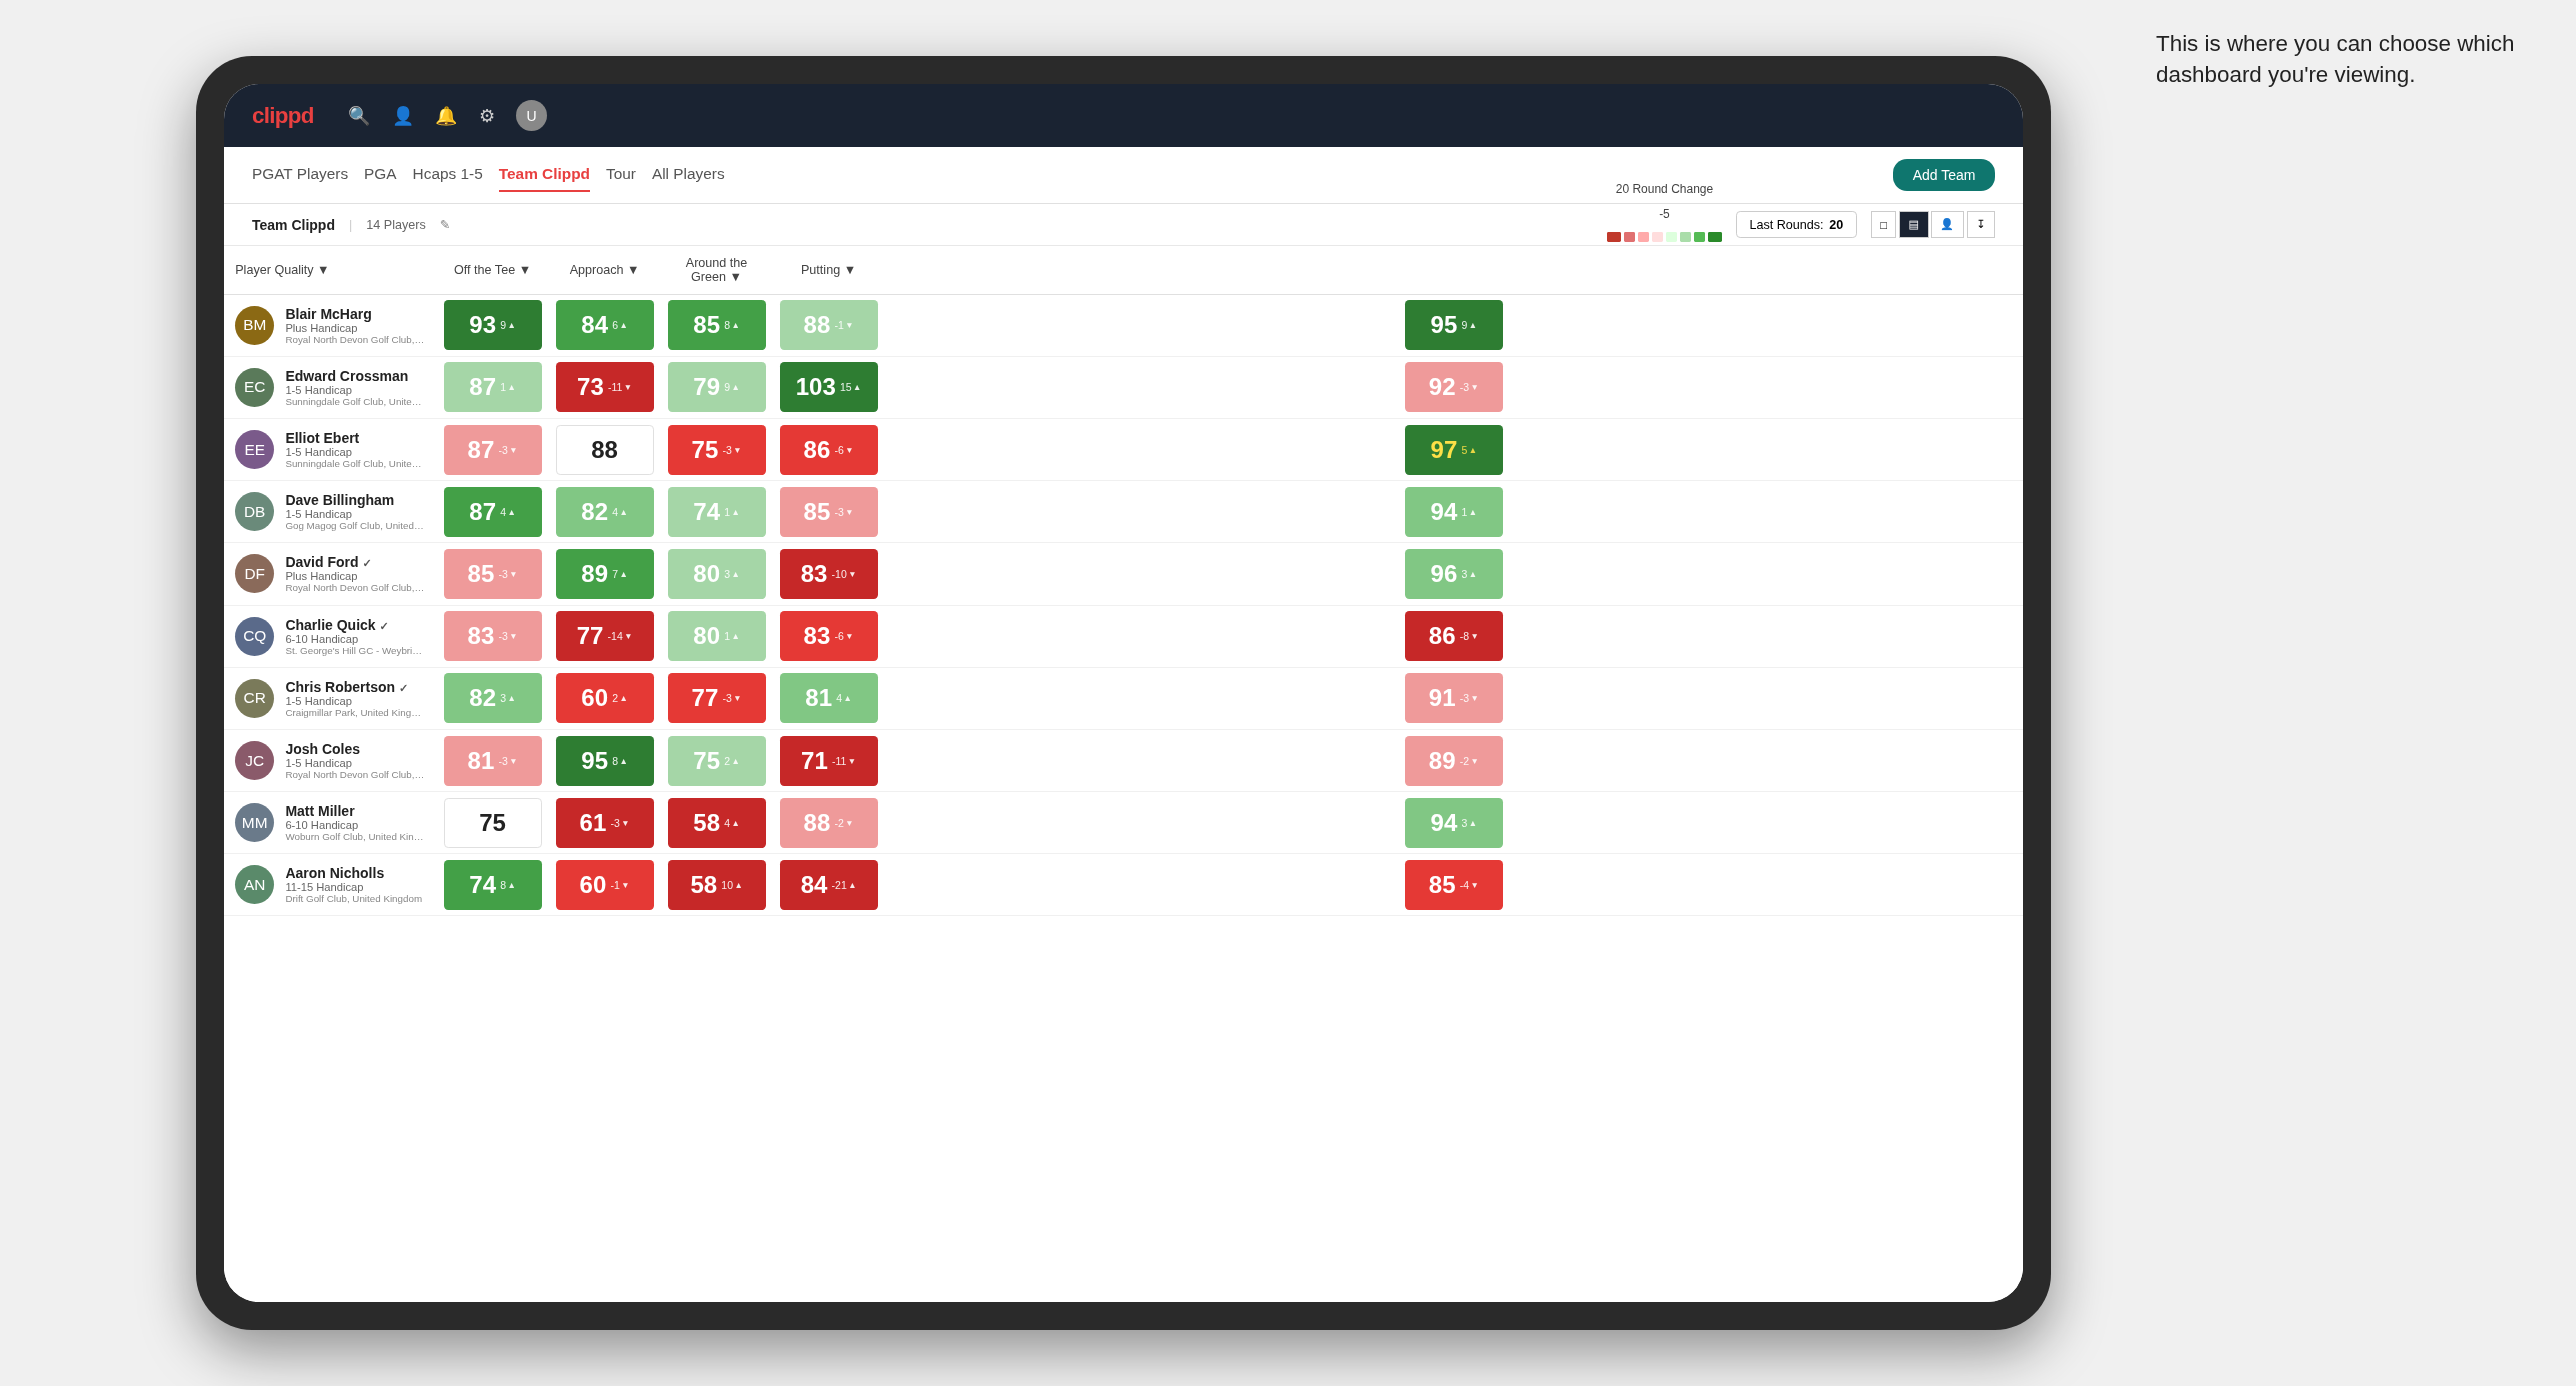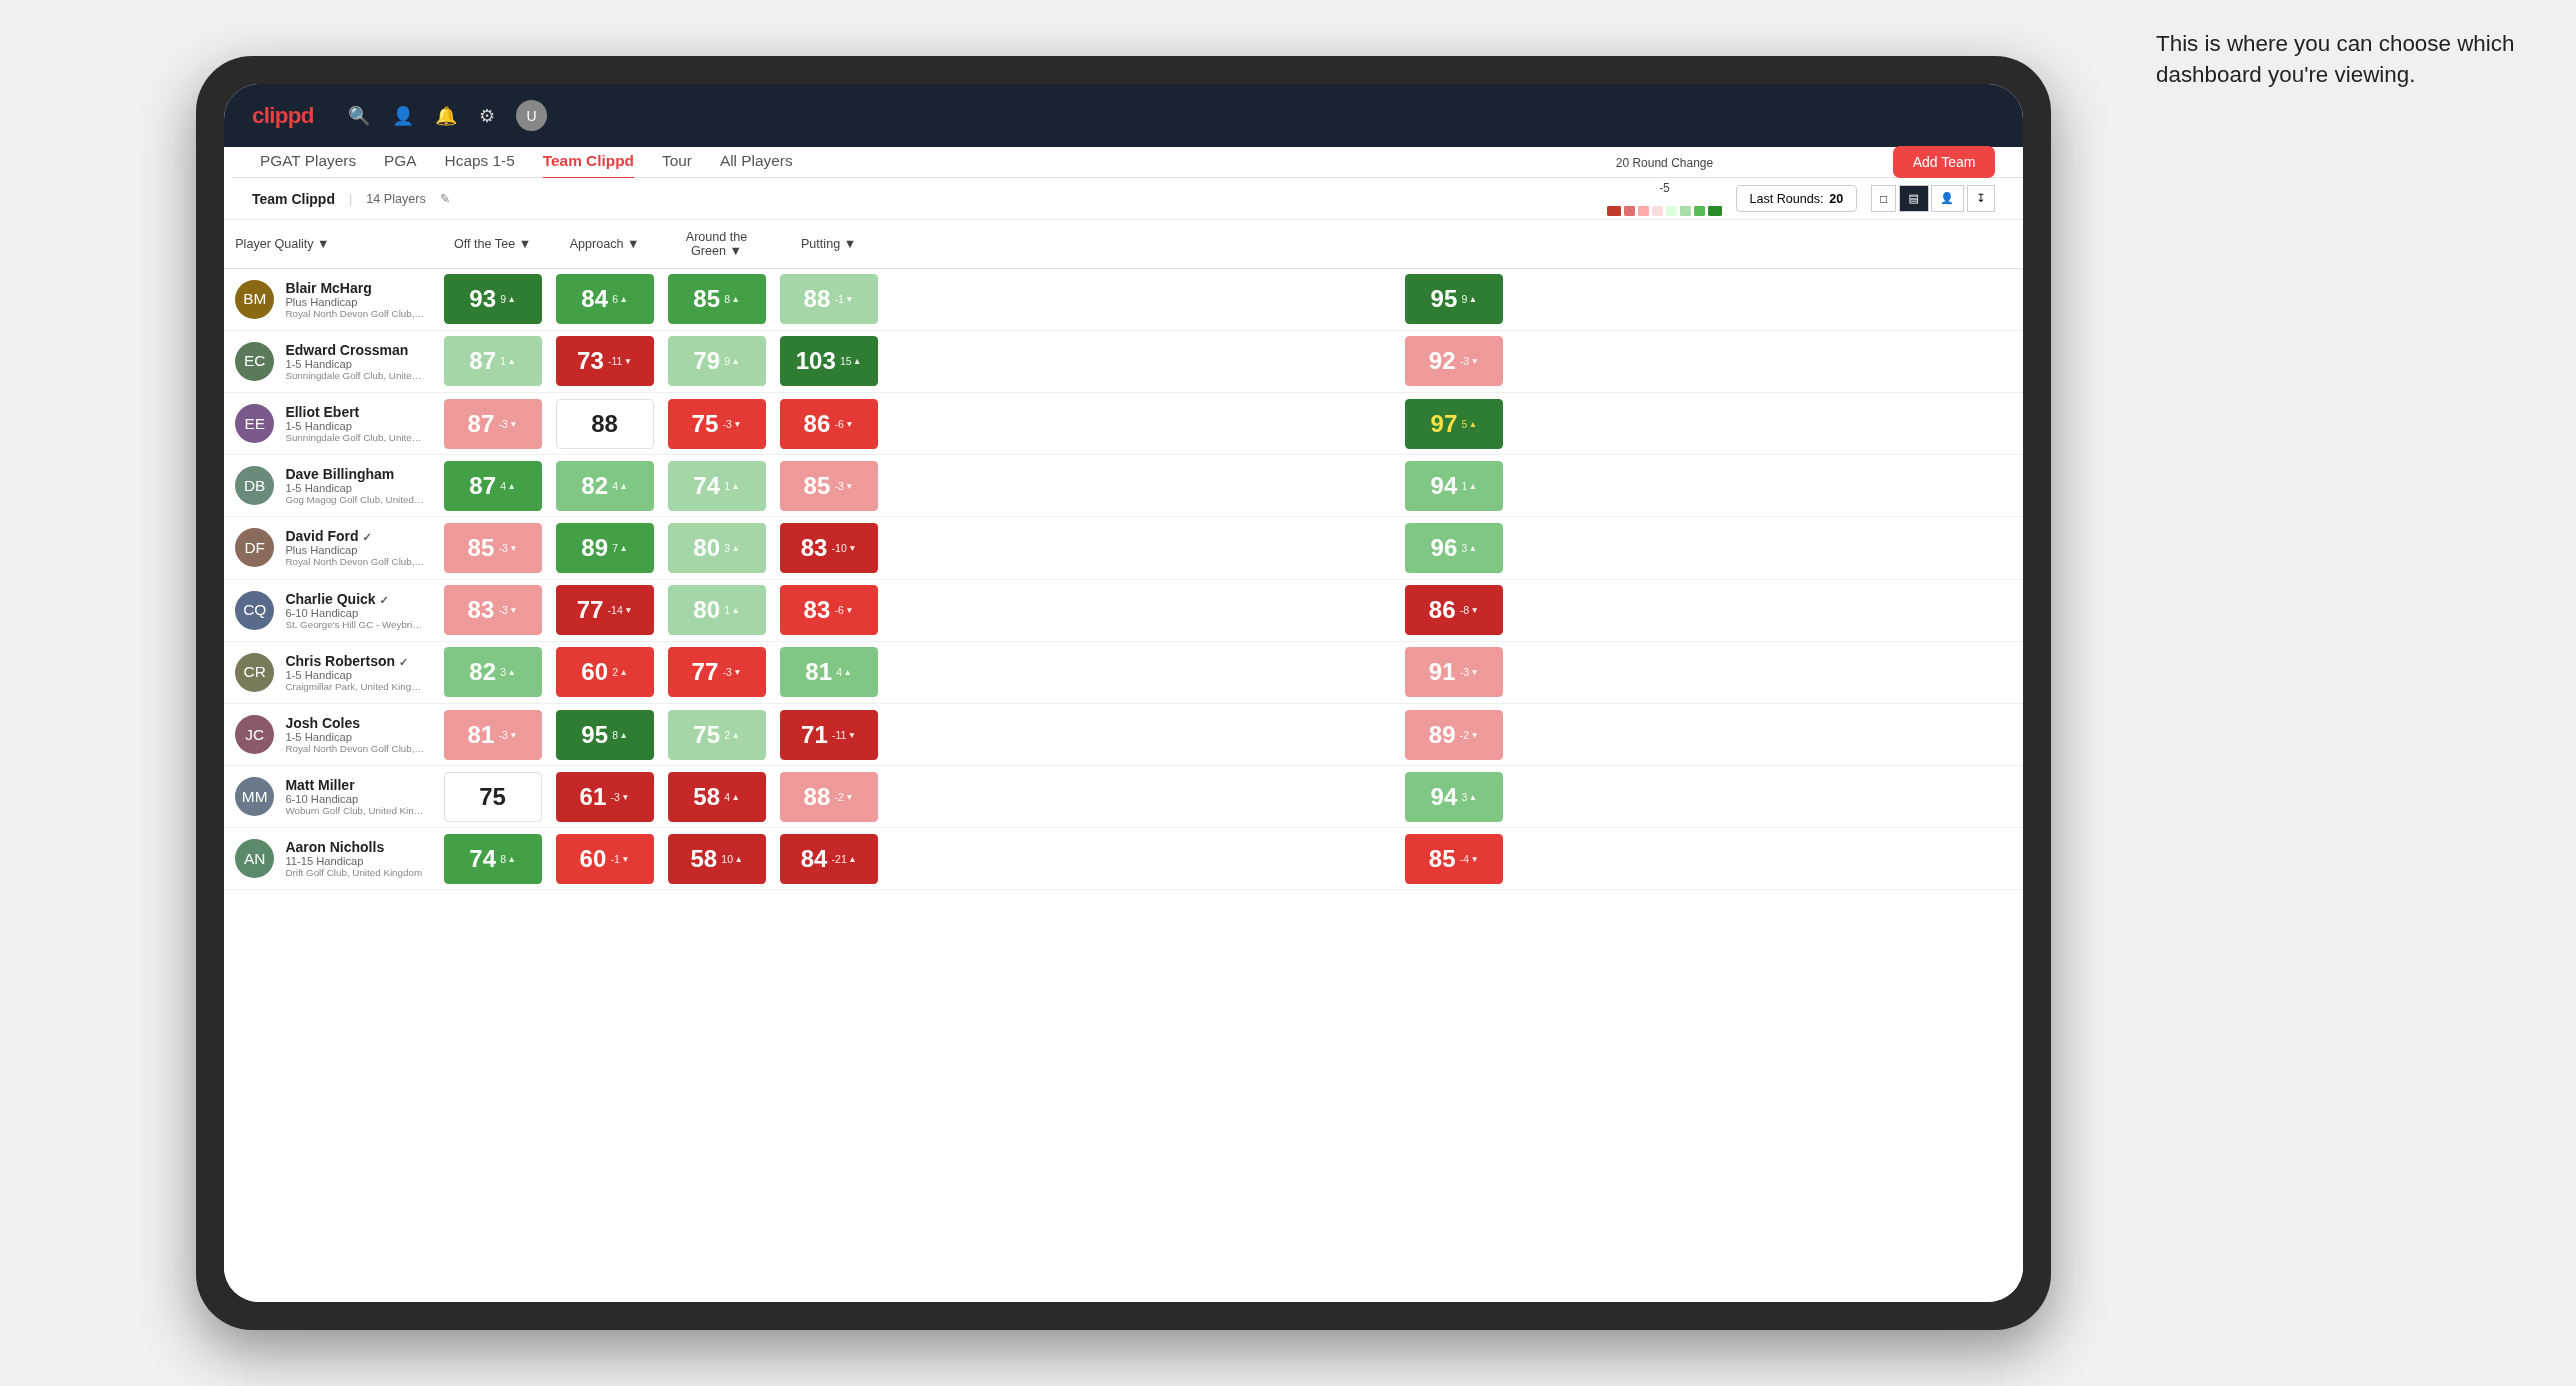--- a/index.html
+++ b/index.html
@@ -112,48 +112,47 @@
       align-items: center;
       justify-content: center;
       color: #fff;
       font-size: 14px;
       cursor: pointer;
     }
 
     
     .secondary-nav {
       background: #fff;
-      height: 31px;
+      height: 57px;
       display: flex;
       align-items: center;
       padding: 0 28px;
       border-bottom: 0.7px solid #e0e0e0;
       flex-shrink: 0;
-      gap: 28px;
-      margin-left: 8px;
+      gap: 16px;
     }
     .sec-nav-item {
       font-size: 15.4px;
       color: #555;
       cursor: pointer;
       padding: 7px 0;
       border-bottom: 2.1px solid transparent;
     }
     .sec-nav-item.active {
       color: #e84040;
       border-bottom-color: #e84040;
       font-weight: 600;
     }
     .add-team-btn {
       margin-left: auto;
-      background: #ef4444;
+      background: #0f766e;
       color: #fff;
       border: none;
       padding: 8.4px 19.6px;
-      border-radius: 7px;
+      border-radius: 14px;
       font-size: 14px;
       cursor: pointer;
     }
 
     
     .team-bar {
       background: #fff;
       height: 42px;
       display: flex;
       align-items: center;

